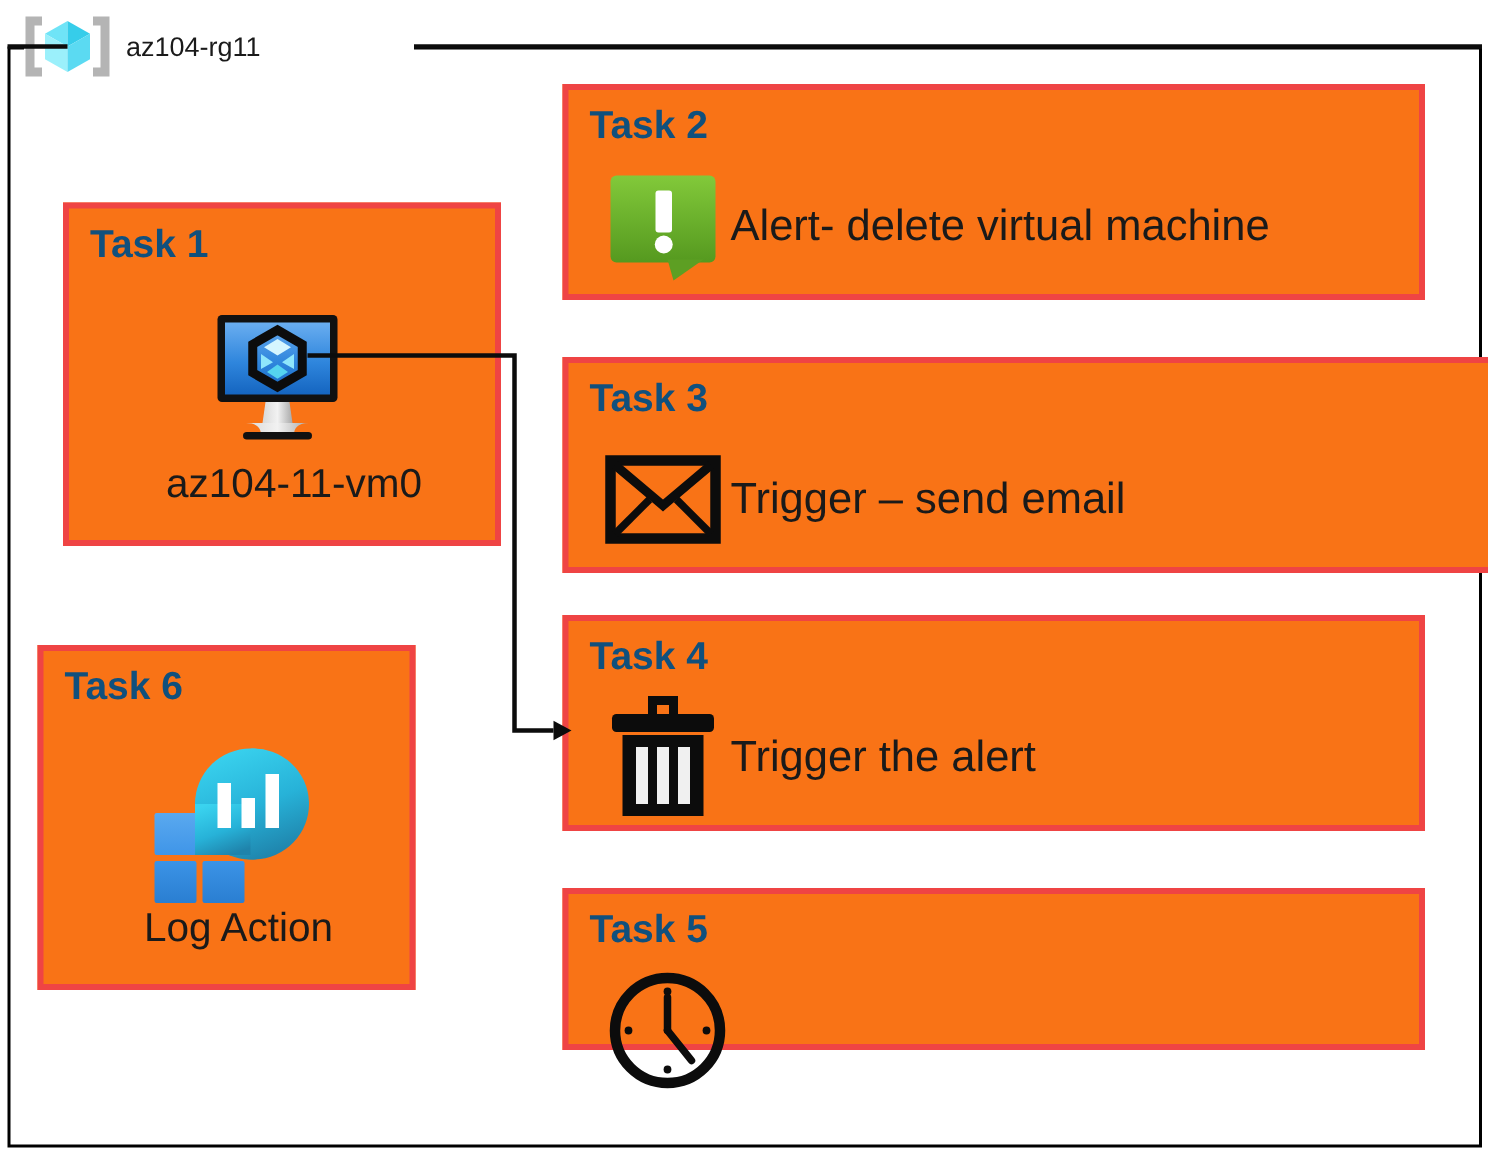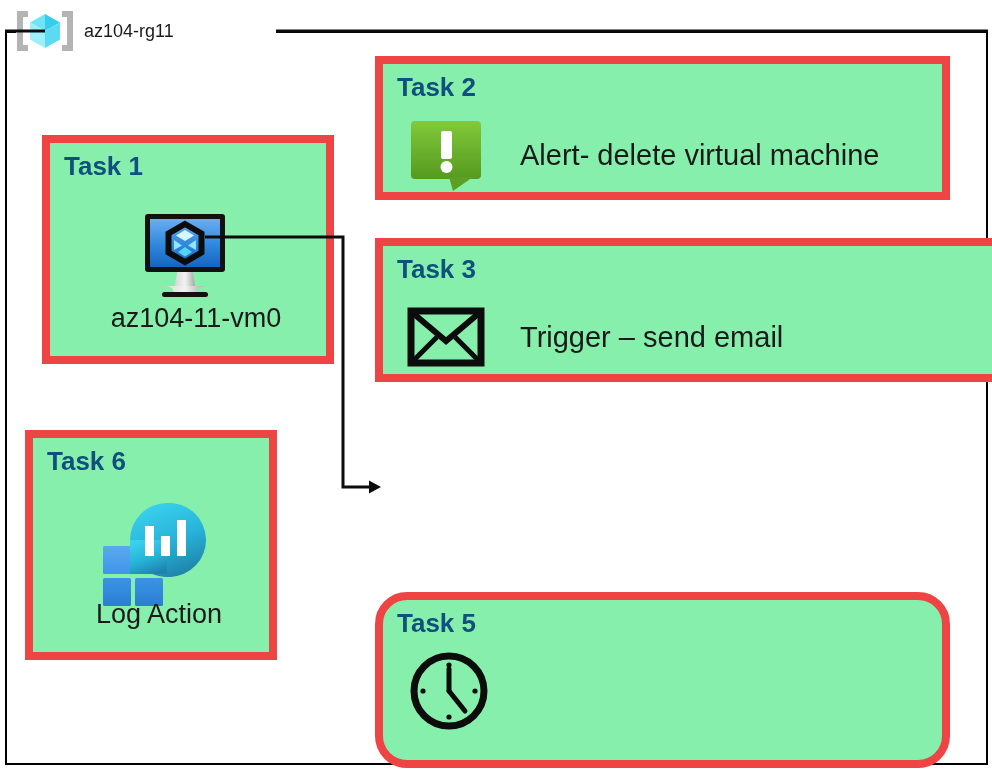--- a/index.html
+++ b/index.html
@@ -58,22 +58,22 @@
     font-size: 18px;
     color: #1a1a1a;
     white-space: nowrap;
     letter-spacing: 0px;
   }
 
   
   .card {
     position: absolute;
     box-sizing: border-box;
-    background: #86efac;
-    border: 8px solid #ef4444;
+    background: #f97316;
+    border: 4px solid #ef4444;
   }
   .card-title {
     position: absolute;
     left: 14px;
     top: 8px;
     font-size: 26px;
     font-weight: bold;
     color: #10507d;
     white-space: nowrap;
   }
@@ -102,21 +102,21 @@
 
   
   .card-right .row {
     position: absolute;
     left: 24px;
     right: 10px;
     top: 46px;
     height: 90px;
     display: flex;
     align-items: center;
-    gap: 35px;
+    gap: 6px;
     text-align: center;
   }
   .card-right .label {
     font-size: 29px;
     color: #1a1a1a;
     white-space: nowrap;
   }
 
   
   .connector {
@@ -264,22 +264,42 @@
           <rect x="4" y="7" width="70" height="52" fill="none" stroke="#0c0c0c" stroke-width="7"></rect>
           <path d="M7 10 L39 37 L71 10" fill="none" stroke="#0c0c0c" stroke-width="6"></path>
           <path d="M7 56 L30 33" fill="none" stroke="#0c0c0c" stroke-width="5"></path>
           <path d="M71 56 L48 33" fill="none" stroke="#0c0c0c" stroke-width="5"></path>
         </svg>
       </span>
       <span class="label">Trigger – send email</span>
     </div>
   </div>
 
-
-  <div class="card card-right" style="left:375px; top:592px; width:575px; height:176px;border-radius:32px;">
+  <div class="card card-right" style="left:375px; top:410px; width:575px; height:144px;">
+    <div class="card-title">Task 4</div>
+    <div class="row">
+      <span>
+        <svg width="78" height="90" viewBox="0 0 78 90">
+
+          <path d="M29 4 L49 4 L49 16 L43 16 L43 10 L35 10 L35 16 L29 16 Z" fill="#0c0c0c"></path>
+
+          <rect x="5" y="16" width="68" height="12" rx="3" fill="#0c0c0c"></rect>
+
+          <path d="M12 30 L66 30 L66 84 L12 84 Z" fill="#0c0c0c"></path>
+
+          <rect x="21" y="38" width="8" height="38" fill="#f0f0f0"></rect>
+          <rect x="35" y="38" width="8" height="38" fill="#f0f0f0"></rect>
+          <rect x="49" y="38" width="8" height="38" fill="#f0f0f0"></rect>
+        </svg>
+      </span>
+      <span class="label">Trigger the alert</span>
+    </div>
+  </div>
+
+  <div class="card card-right" style="left:375px; top:592px; width:575px; height:108px;">
     <div class="card-title">Task 5</div>
     <div class="row">
       <span>
         <svg width="84" height="84" viewBox="0 0 84 84">
           <circle cx="42" cy="42" r="35" fill="none" stroke="#0c0c0c" stroke-width="7"></circle>
 
           <circle cx="42" cy="16" r="2.6" fill="#0c0c0c"></circle>
           <circle cx="42" cy="68" r="2.6" fill="#0c0c0c"></circle>
           <circle cx="16" cy="42" r="2.6" fill="#0c0c0c"></circle>
           <circle cx="68" cy="42" r="2.6" fill="#0c0c0c"></circle>

